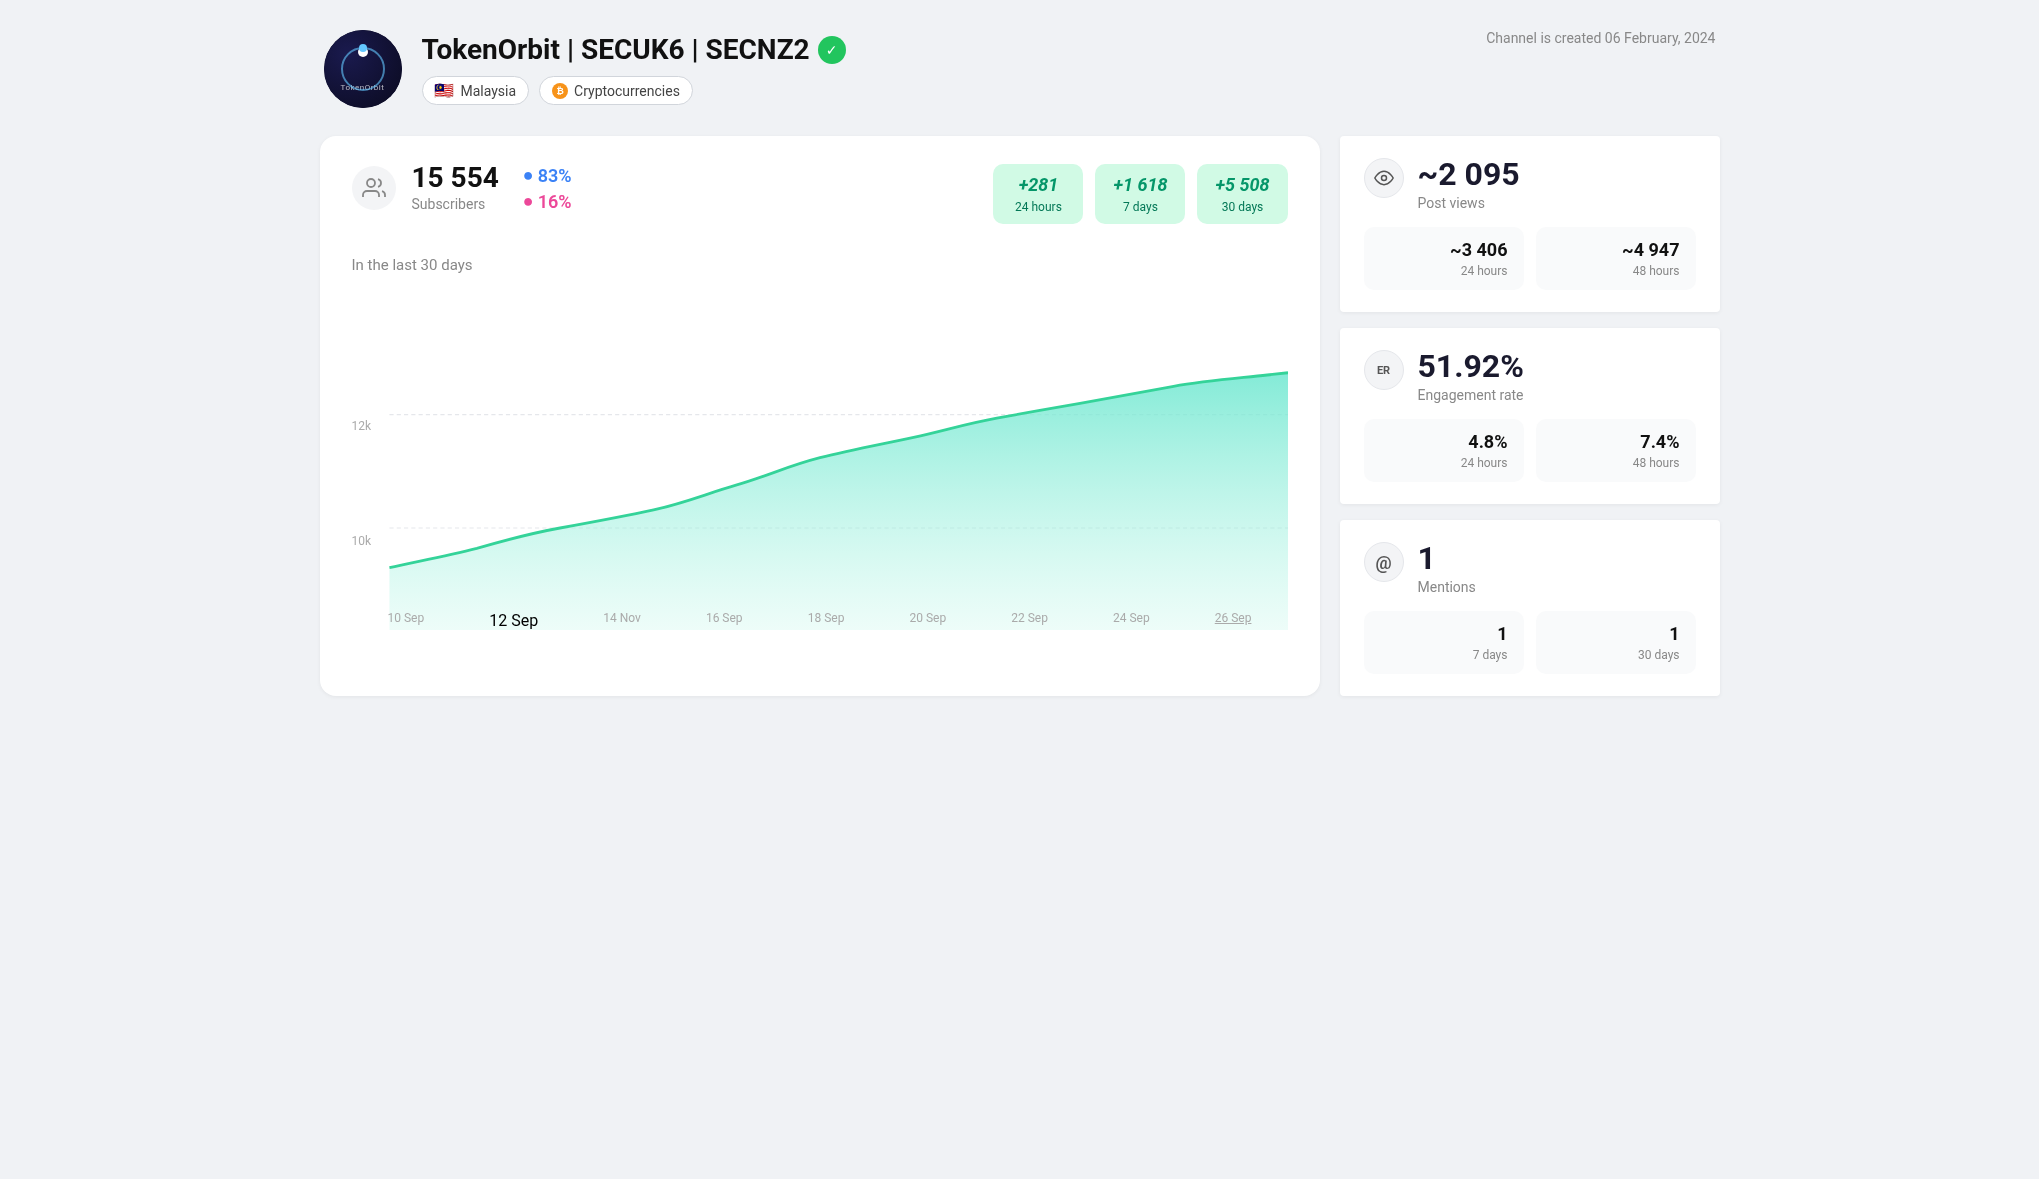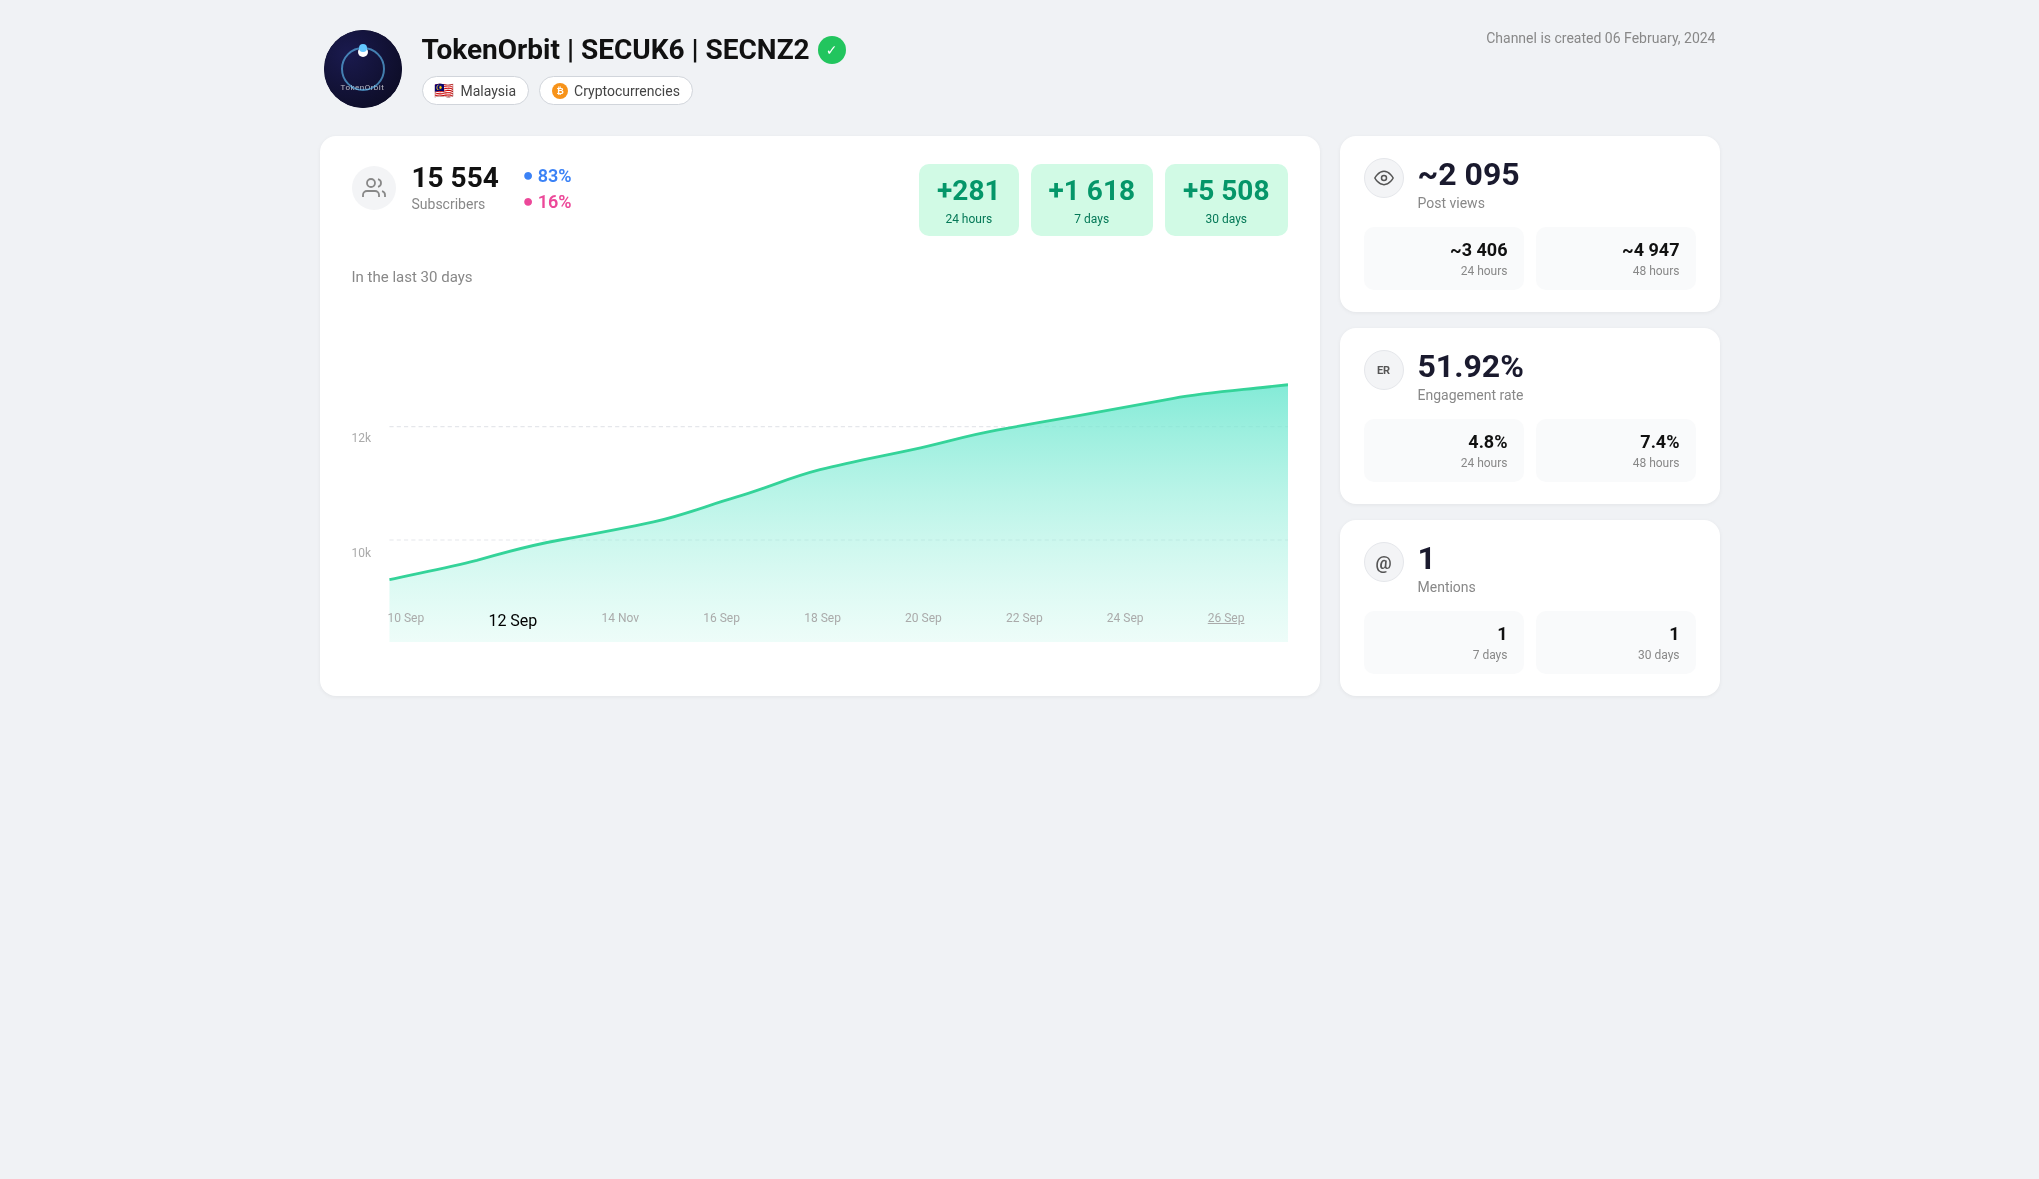--- a/index.html
+++ b/index.html
@@ -245,24 +245,25 @@
     .period-badge {
       background: #d1fae5;
       color: #059669;
       border-radius: 10px;
       padding: 10px 18px;
       text-align: center;
       min-width: 90px;
     }
 
     .period-badge-value {
-      font-size: 28px;
+      font-size: 18px;
       font-weight: 700;
       display: block;
       line-height: 1.2;
+      font-style: italic;
     }
 
     .period-badge-label {
       font-size: 12px;
       color: #047857;
       margin-top: 4px;
     }
 
     .chart-label {
       font-size: 15px;
@@ -290,21 +291,21 @@
 
     
     .right-sidebar {
       display: flex;
       flex-direction: column;
       gap: 16px;
     }
 
     .metric-card {
       background: white;
-      border-radius: 16px;
+      border-radius: 4px;
       padding: 22px 24px;
       box-shadow: 0 1px 4px rgba(0,0,0,0.06);
     }
 
     .metric-main {
       display: flex;
       align-items: flex-start;
       gap: 14px;
       margin-bottom: 16px;
     }
@@ -474,21 +475,21 @@
             <linearGradient id="areaGrad" x1="0" y1="0" x2="0" y2="1">
               <stop offset="0%" stop-color="#6ee7d0" stop-opacity="0.85"></stop>
               <stop offset="100%" stop-color="#a7f3e0" stop-opacity="0.2"></stop>
             </linearGradient>
           </defs>
           <path d="M36,245 C60,240 90,235 120,228 C150,220 170,215 200,210 C230,205 260,200 290,194 C320,188 340,180 370,172 C400,164 420,155 450,148 C480,141 510,136 540,130 C570,124 590,118 620,113 C650,108 670,105 700,100 C730,95 760,90 790,85 C820,80 850,78 880,75 L900,73 L900,300 L36,300 Z" fill="url(#areaGrad)"></path>
           <path d="M36,245 C60,240 90,235 120,228 C150,220 170,215 200,210 C230,205 260,200 290,194 C320,188 340,180 370,172 C400,164 420,155 450,148 C480,141 510,136 540,130 C570,124 590,118 620,113 C650,108 670,105 700,100 C730,95 760,90 790,85 C820,80 850,78 880,75 L900,73" fill="none" stroke="#34d399" stroke-width="2.5"></path>
         </svg>
 
         
-        <div style="position:absolute; bottom:0; left:0; right:7px; display:flex; justify-content:space-between; padding: 0 36px 12px 36px;">
+        <div style="position:absolute; bottom:0; left:0; right:0; display:flex; justify-content:space-between; padding: 0 36px 0 36px;">
           <span style="font-size:12px;color:#aaa;">10 Sep</span>
           <span style="font-size:16px;color:#000000;">12 Sep</span>
           <span style="font-size:12px;color:#aaa;">14 Nov</span>
           <span style="font-size:12px;color:#aaa;">16 Sep</span>
           <span style="font-size:12px;color:#aaa;">18 Sep</span>
           <span style="font-size:12px;color:#aaa;">20 Sep</span>
           <span style="font-size:12px;color:#aaa;">22 Sep</span>
           <span style="font-size:12px;color:#aaa;">24 Sep</span>
           <span style="font-size:12px;color:#aaa;text-decoration:underline;">26 Sep</span>
         </div>

